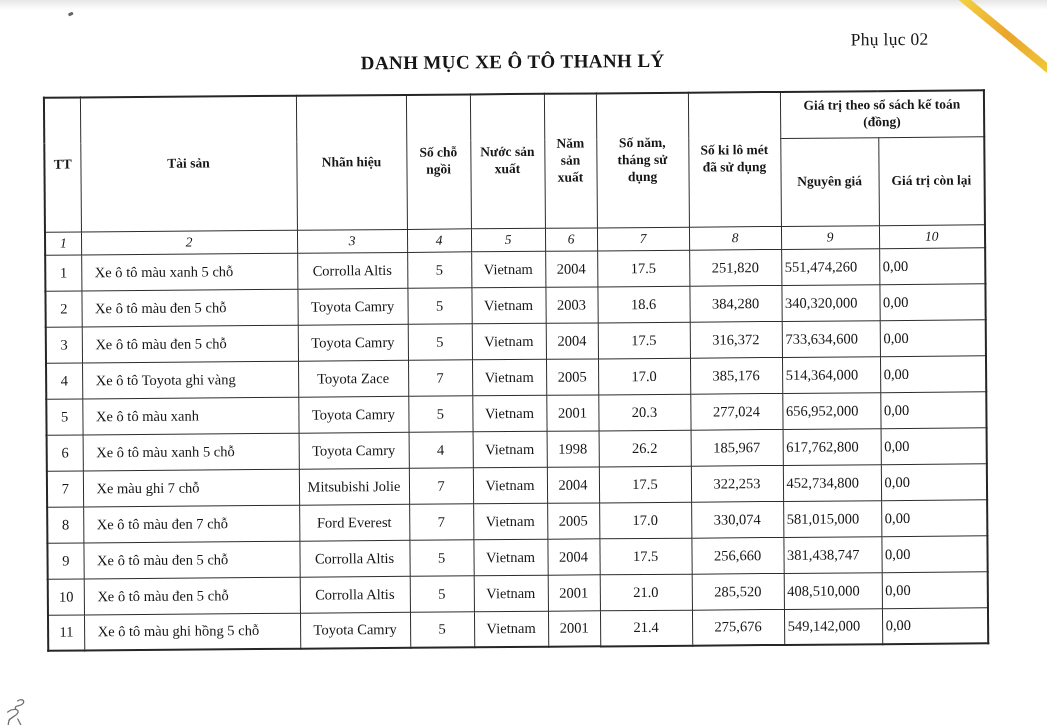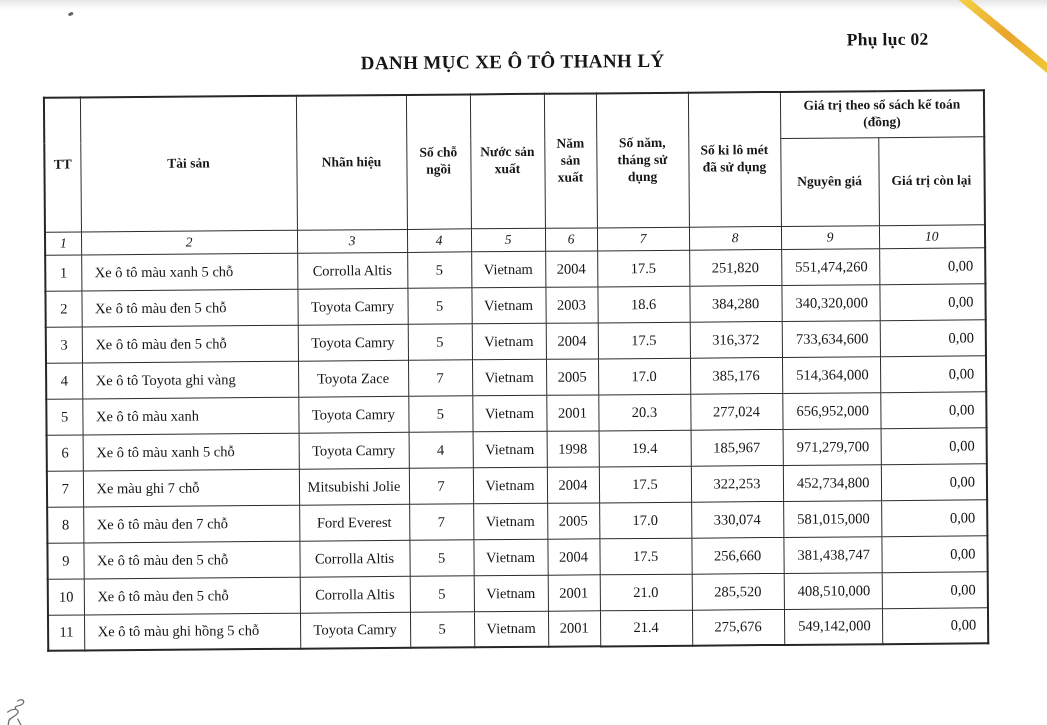--- a/index.html
+++ b/index.html
@@ -15,21 +15,21 @@
     background:linear-gradient(#e6e6e6,#ffffff);
     pointer-events:none;
   }
   .skew{
     position:absolute;left:0;top:0;width:1047px;height:725px;
     transform:rotate(-0.45deg);
     transform-origin:520px 360px;
   }
   .appendix{
     position:absolute;top:32px;right:116px;
-    font-size:17.5px;font-weight:bold;letter-spacing:.3px;
+    font-size:17.5px;font-weight:normal;letter-spacing:.3px;
   }
   .doc-title{
     position:absolute;top:51px;left:45px;width:940px;
     text-align:center;font-size:19px;font-weight:bold;letter-spacing:.4px;
   }
   table.vtable{
     position:absolute;left:45px;top:93px;width:940px;
     border-collapse:collapse;table-layout:fixed;
     font-size:14.5px;
   }
@@ -46,21 +46,21 @@
   tr.hdr-top{height:46px;}
   tr.hdr-sub{height:88px;}
   tr.numrow{height:23px;}
   tr.numrow td{
     font-style:italic;font-size:13.5px;text-align:center;
     font-weight:normal;
   }
   tbody tr{height:36px;}
   td{vertical-align:middle;text-align:center;}
   .col-asset{text-align:left;padding-left:13px !important;}
-  .col-original_price,.col-remaining_value{text-align:right;padding-right:11px !important;}
+  .col-original_price,.col-remaining_value{text-align:left;padding-right:11px !important;}
   
   .highlighter{
     position:absolute;left:928px;top:30px;width:152px;height:8px;
     border-radius:4px;
     transform:rotate(40deg);
     filter:blur(0.7px);
   }
   .mark-topleft{
     position:absolute;left:71px;top:9px;width:5px;height:3px;
     background:#4a4a4a;border-radius:1px;transform:rotate(-25deg);opacity:.85;
@@ -190,23 +190,23 @@
           <td class="col-original_price">656,952,000</td>
           <td class="col-remaining_value">0,00</td>
         </tr>
         <tr>
           <td class="col-tt">6</td>
           <td class="col-asset">Xe ô tô màu xanh 5 chỗ</td>
           <td class="col-brand">Toyota Camry</td>
           <td class="col-seats">4</td>
           <td class="col-country">Vietnam</td>
           <td class="col-year">1998</td>
-          <td class="col-years_used">19.4</td>
+          <td class="col-years_used">26.2</td>
           <td class="col-km_used">185,967</td>
-          <td class="col-original_price">971,279,700</td>
+          <td class="col-original_price">617,762,800</td>
           <td class="col-remaining_value">0,00</td>
         </tr>
         <tr>
           <td class="col-tt">7</td>
           <td class="col-asset">Xe màu ghi 7 chỗ</td>
           <td class="col-brand">Mitsubishi Jolie</td>
           <td class="col-seats">7</td>
           <td class="col-country">Vietnam</td>
           <td class="col-year">2004</td>
           <td class="col-years_used">17.5</td>

